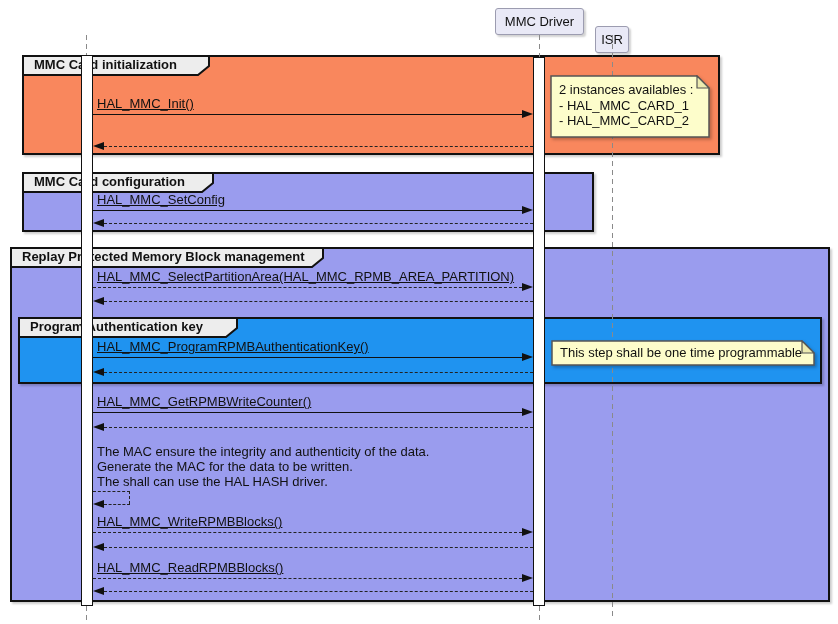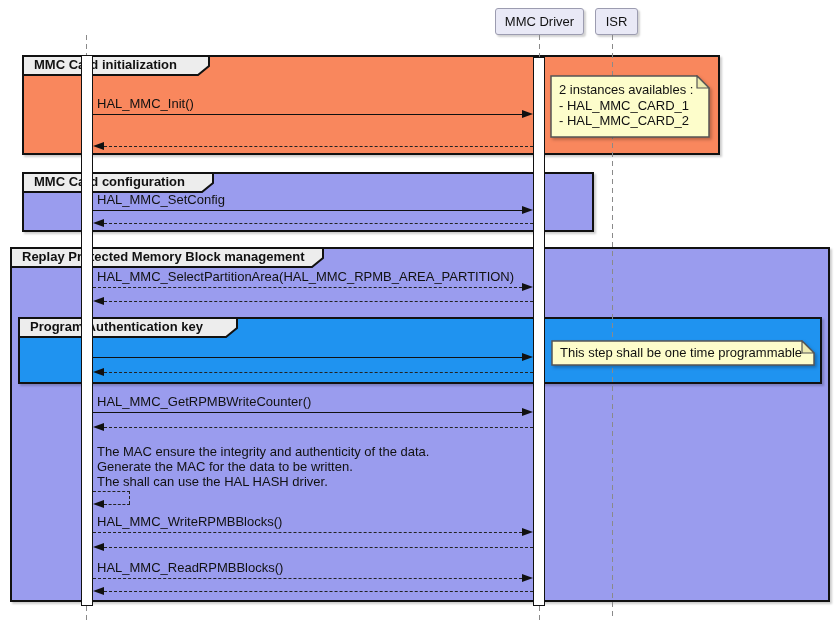--- a/index.html
+++ b/index.html
@@ -23,21 +23,21 @@
     box-shadow:2px 2px 2px rgba(0,0,0,0.2);}
   .z1{z-index:1}.z2{z-index:2}
   .tab{position:absolute;z-index:3;}
   .tab svg{display:block;}
   .tab-shape{fill:var(--tab_fill);stroke:#111;stroke-width:2;}
   .tab-label{position:absolute;left:12px;top:2px;font-weight:bold;z-index:6;white-space:nowrap;}
   
   .bar{position:absolute;width:12px;box-sizing:border-box;background:#fff;
     border:1.5px solid #111;z-index:4;}
   
-  .msg-label{position:absolute;left:97px;z-index:5;white-space:nowrap;}
+  .msg-label{position:absolute;left:97px;z-index:5;white-space:nowrap;text-decoration:underline;}
   .line{position:absolute;height:0;z-index:5;}
   .solid{border-top:1.6px solid #111;}
   .dashedl{border-top:1px dashed #222;}
   .vdash{position:absolute;width:0;border-left:1px dashed #222;z-index:5;}
   .head{position:absolute;width:0;height:0;z-index:5;}
   .head-right{border-top:4.5px solid transparent;border-bottom:4.5px solid transparent;border-left:11px solid #111;}
   .head-left{border-top:4.5px solid transparent;border-bottom:4.5px solid transparent;border-right:11px solid #111;}
   
   .note{position:absolute;z-index:7;filter:drop-shadow(2px 2px 1.5px rgba(0,0,0,0.25));}
   .note svg{display:block;}
@@ -84,21 +84,21 @@
 
   <div class="lifeline" style="left:86px;top:35px;height:20px;"></div>
   <div class="lifeline" style="left:539px;top:35px;height:22px;"></div>
   <div class="lifeline" style="left:612px;top:35px;height:585px;"></div>
   <div class="lifeline" style="left:86px;top:606px;height:14px;"></div>
   <div class="lifeline" style="left:539px;top:606px;height:14px;"></div>
 
   <div class="participant" style="left:495px;top:8px;width:89px;">
     <span>MMC Driver</span>
   </div>
-  <div class="participant" style="left:595px;top:8px;width:43px;">
+  <div class="participant" style="left:595px;top:26px;width:34px;">
     <span>ISR</span>
   </div>
 
   <div class="bar" style="left:81px;top:55px;height:551px;"></div>
   <div class="bar" style="left:533px;top:57px;height:549px;"></div>
 
   <div class="msg-label" style="top:96px;">HAL_MMC_Init()</div>
   <div class="line solid" style="left:93px;top:114px;width:429px;"></div>
   <div class="head head-right" style="left:522px;top:110px;"></div>
 
@@ -110,20 +110,21 @@
   <div class="head head-right" style="left:522px;top:206px;"></div>
   <div class="line dashedl" style="left:104px;top:223px;width:429px;"></div>
   <div class="head head-left" style="left:93px;top:219px;"></div>
 
   <div class="msg-label" style="top:269px;">HAL_MMC_SelectPartitionArea(HAL_MMC_RPMB_AREA_PARTITION)</div>
   <div class="line dashedl" style="left:93px;top:287px;width:429px;"></div>
   <div class="head head-right" style="left:522px;top:283px;"></div>
   <div class="line dashedl" style="left:104px;top:301px;width:429px;"></div>
   <div class="head head-left" style="left:93px;top:297px;"></div>
 
+  <div class="msg-label" style="top:339px;">HAL_MMC_ProgramRPMBAuthenticationKey()</div>
   <div class="line solid" style="left:93px;top:357px;width:429px;"></div>
   <div class="head head-right" style="left:522px;top:353px;"></div>
   <div class="line dashedl" style="left:104px;top:372px;width:429px;"></div>
   <div class="head head-left" style="left:93px;top:368px;"></div>
 
   <div class="msg-label" style="top:394px;">HAL_MMC_GetRPMBWriteCounter()</div>
   <div class="line solid" style="left:93px;top:412px;width:429px;"></div>
   <div class="head head-right" style="left:522px;top:408px;"></div>
   <div class="line dashedl" style="left:104px;top:427px;width:429px;"></div>
   <div class="head head-left" style="left:93px;top:423px;"></div>

